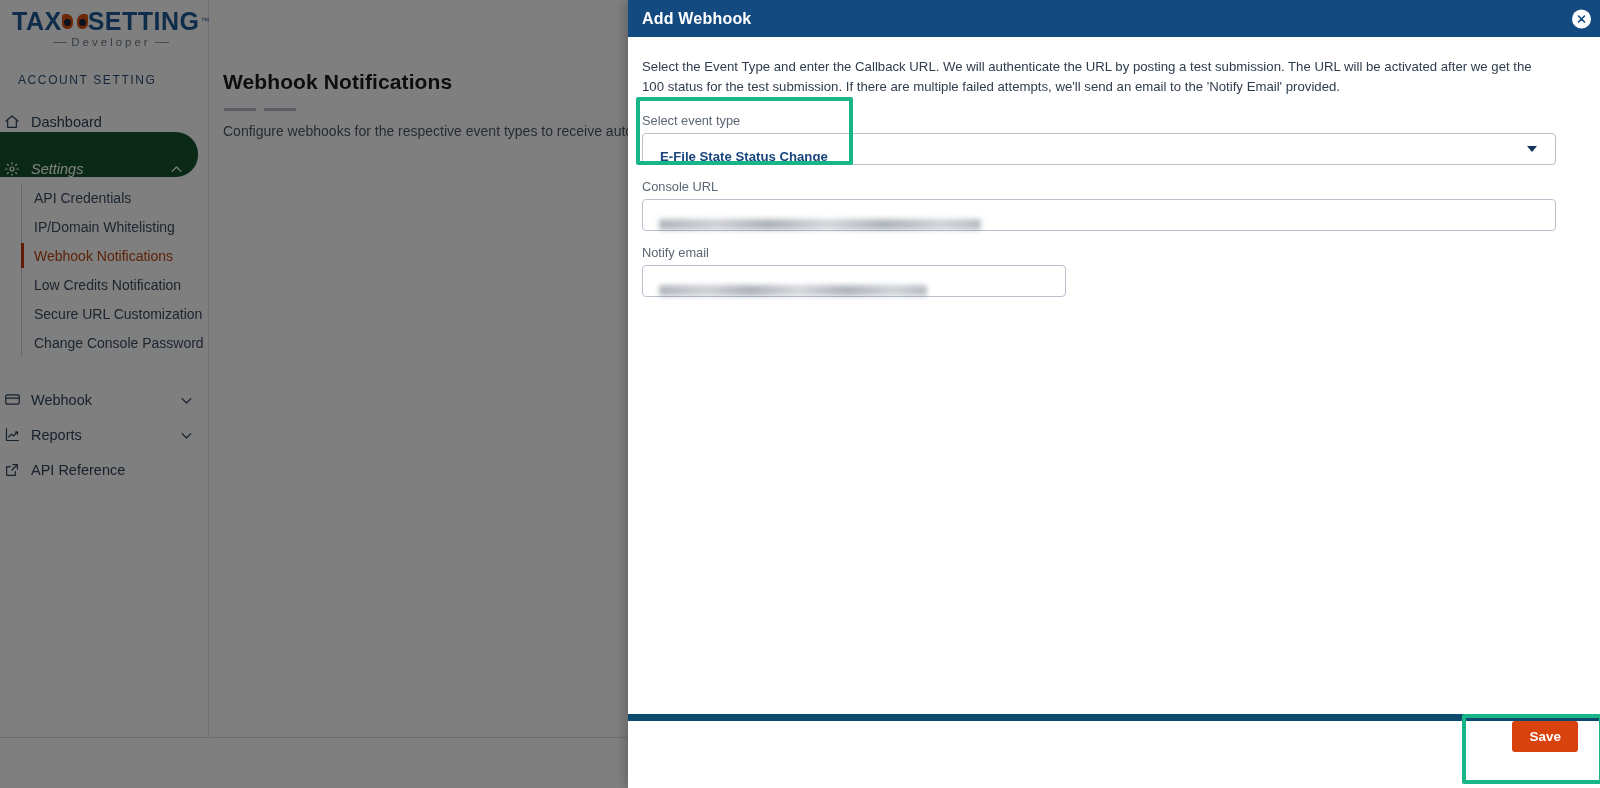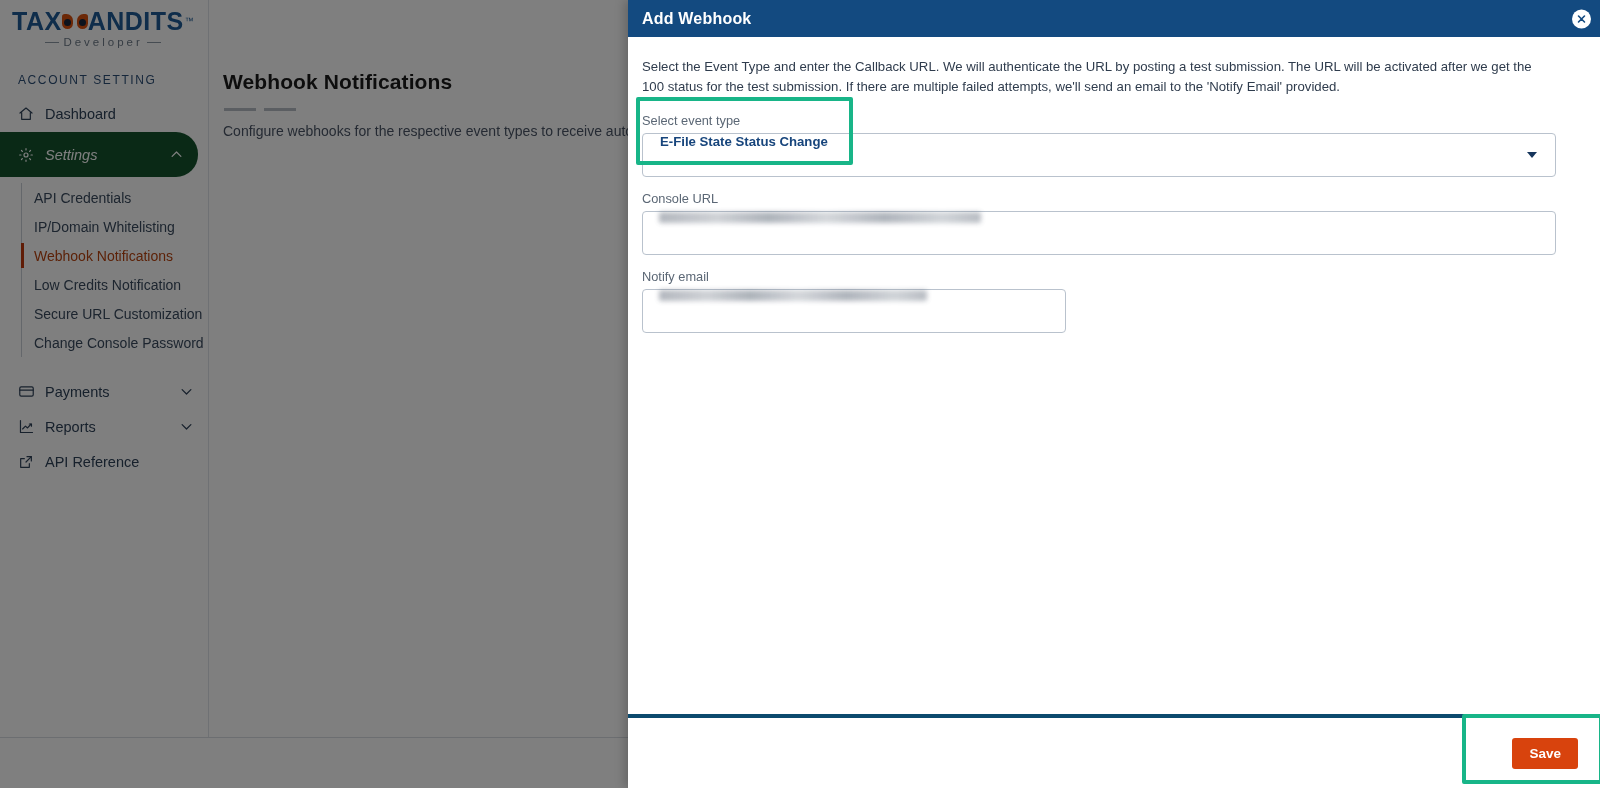--- a/index.html
+++ b/index.html
@@ -115,23 +115,23 @@
 
   .sb-section-title {
     font-size: 12px;
     letter-spacing: 1.6px;
     color: #2d4f77;
     padding: 16px 0 10px 18px;
     font-weight: normal;
   }
   .sb-item {
     display: flex;
-    align-items: center;
+    align-items: flex-end;
     height: 33px;
-    padding-left: 18px;
+    padding-left: 4px;
     padding-right: 14px;
     font-size: 14.5px;
     color: #2f4259;
     cursor: pointer;
     box-sizing: border-box;
     margin-bottom: 2px;
   }
   .sb-item .sb-ic {
     width: 19px;
     flex: 0 0 19px;
@@ -293,27 +293,27 @@
   }
 
   .field-block { margin-bottom: 14px; position: relative; }
   .field-label {
     font-size: 12.8px;
     color: #5b6775;
     margin-bottom: 5px;
     display: block;
   }
   .fld {
-    height: 44px;
+    height: 32px;
     border: 1px solid #b9c2cd;
     border-radius: 4px;
     box-sizing: border-box;
     background: #ffffff;
     display: flex;
-    align-items: flex-start;
+    align-items: flex-end;
     padding: 0 10px;
     font-size: 13px;
   }
   .fld.select-fld {
     width: 914px;
     position: relative;
     padding-left: 17px;
   }
   .select-value {
     color: #17457c;
@@ -348,23 +348,23 @@
       rgba(125,134,146,0.42) 88%,
       rgba(95,105,120,0.52) 100%);
     filter: blur(2.6px);
     opacity: 0.85;
   }
   .redacted.url { width: 322px; margin-left: 6px; }
   .redacted.email { width: 268px; margin-left: 6px; }
 
   #modal-footer {
     flex: 0 0 74px;
-    border-top: 4px solid #0c4a6e;
-    display: flex;
-    align-items: center;
+    border-top: 7px solid #0c4a6e;
+    display: flex;
+    align-items: flex-start;
     justify-content: flex-end;
     padding-right: 22px;
     box-sizing: border-box;
     position: relative;
     padding-left: 12px;
   }
   #save-button {
     background: #d8430d;
     color: #ffffff;
     border: none;
@@ -407,21 +407,21 @@
     <aside id="sidebar">
 
       <div class="brand">
         <div class="brand-logo">
           <div class="brand-row1">
             <span>TAX</span>
             <span class="owl">
               <span class="eye l"></span>
               <span class="eye r"></span>
             </span>
-            <span class="seg-b">ANDITS</span>
+            <span class="seg-b">SETTING</span>
             <span class="brand-tm">™</span>
           </div>
           <div class="brand-row2">
             <i class="dash"></i>
             <span>Developer</span>
             <i class="dash"></i>
           </div>
         </div>
       </div>
 
@@ -463,21 +463,21 @@
 
       <div class="sb-group-gap"></div>
 
       <div class="sb-item">
         <span class="sb-ic">
           <svg width="17" height="17" viewBox="0 0 24 24" fill="none" stroke="#2f4259" stroke-width="1.7" stroke-linecap="round" stroke-linejoin="round">
             <rect x="2.5" y="5.5" width="19" height="13" rx="2"></rect>
             <path d="M2.5 10h19"></path>
           </svg>
         </span>
-        <span class="sb-label">Payments</span>
+        <span class="sb-label">Webhook</span>
         <span class="sb-chev">
           <svg width="15" height="15" viewBox="0 0 24 24" fill="none" stroke="#2f4259" stroke-width="2" stroke-linecap="round" stroke-linejoin="round">
             <path d="M5 9l7 7 7-7"></path>
           </svg>
         </span>
       </div>
 
       <div class="sb-item">
         <span class="sb-ic">
           <svg width="17" height="17" viewBox="0 0 24 24" fill="none" stroke="#2f4259" stroke-width="1.7" stroke-linecap="round" stroke-linejoin="round">

